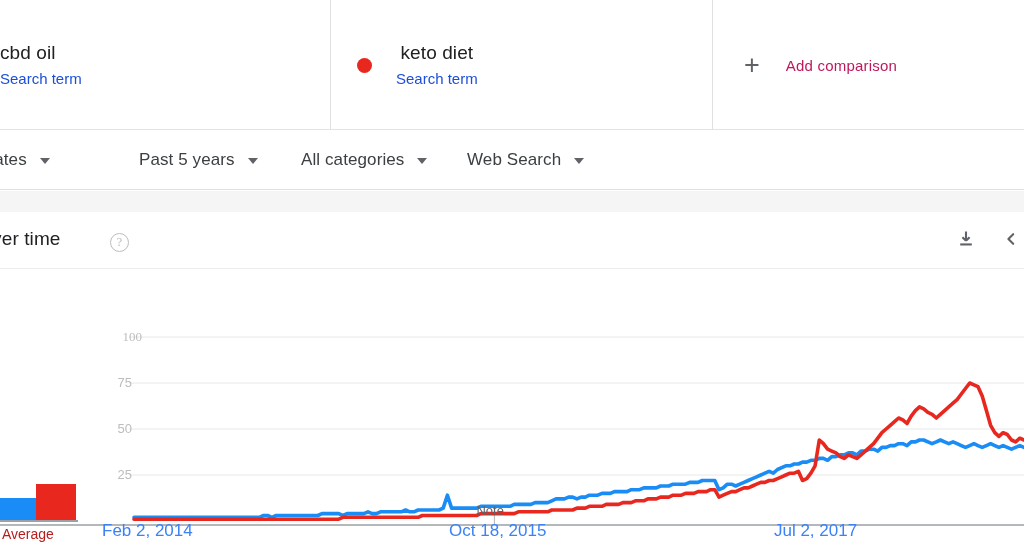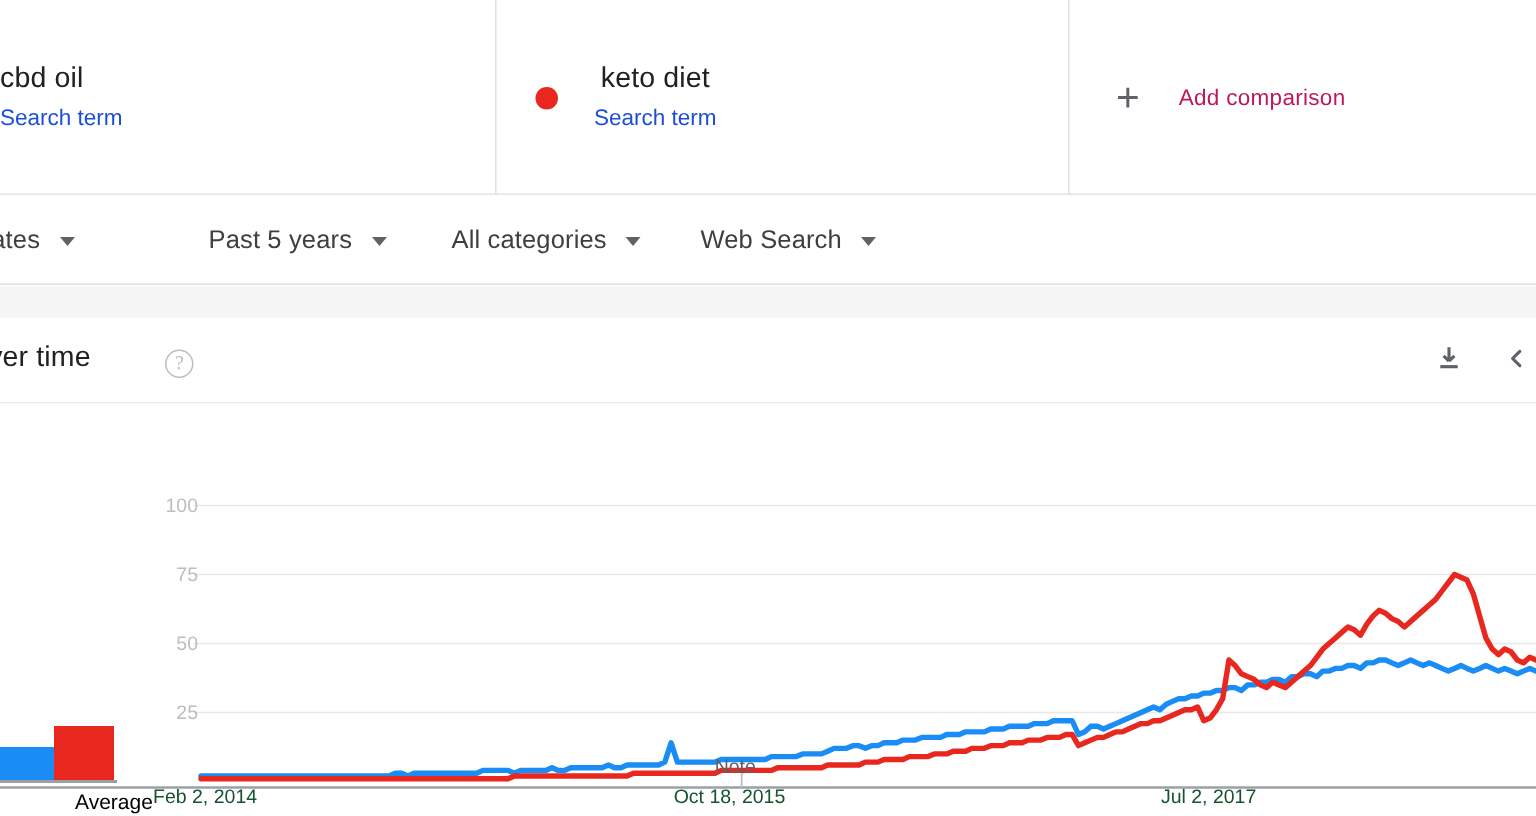--- a/index.html
+++ b/index.html
@@ -195,22 +195,22 @@
     right: 0;
     width: 34px;
     text-align: right;
     font-size: 13px;
     color: #bdbdbd;
     line-height: 13px;
   }
   .xtick {
     position: absolute;
     top: 524px;
-    font-size: 13px;
-    color: #14532d;
+    font-size: 17px;
+    color: #3b82f6;
     line-height: 14px;
     white-space: nowrap;
   }
   .note-label {
     position: absolute;
     font-size: 13px;
     color: #5f6368;
     line-height: 14px;
     white-space: nowrap;
   }
@@ -235,23 +235,22 @@
     bottom: 22px;
     width: 78px;
     height: 2px;
     background: #9aa0a6;
   }
   .avg-label {
     position: absolute;
     left: 2px;
     bottom: 2px;
     font-size: 14px;
-    color: #000000;
+    color: #b91c1c;
     line-height: 16px;
-    margin-left: 48px;
   }
 </style>
 </head>
 <body>
 
 <div id="app">
 
   <div class="terms-row">
 
     <div class="term-card c0">
@@ -333,21 +332,21 @@
         <line x1="494.45000000000005" x2="494.45000000000005" y1="296" y2="313" stroke="#bdbdbd" stroke-width="1.2"></line>
         <polyline points="134.0,305.3 138.2,305.3 142.4,305.3 146.5,305.3 150.7,305.3 154.9,305.3 159.1,305.3 163.2,305.3 167.4,305.3 171.6,305.3 175.8,305.3 180.0,305.3 184.1,305.3 188.3,305.3 192.5,305.3 196.7,305.3 200.9,305.3 205.0,305.3 209.2,305.3 213.4,305.3 217.6,305.3 221.7,305.3 225.9,305.3 230.1,305.3 234.3,305.3 238.5,305.3 242.6,305.3 246.8,305.3 251.0,305.3 255.2,305.3 259.4,305.3 263.5,303.5 267.7,303.5 271.9,305.3 276.1,303.5 280.2,303.5 284.4,303.5 288.6,303.5 292.8,303.5 297.0,303.5 301.1,303.5 305.3,303.5 309.5,303.5 313.7,303.5 317.8,303.5 322.0,301.6 326.2,301.6 330.4,301.6 334.6,301.6 338.7,301.6 342.9,303.5 347.1,301.6 351.3,301.6 355.5,301.6 359.6,301.6 363.8,301.6 368.0,299.8 372.2,301.6 376.3,301.6 380.5,299.8 384.7,299.8 388.9,299.8 393.1,299.8 397.2,299.8 401.4,299.8 405.6,298.0 409.8,299.8 414.0,299.8 418.1,298.0 422.3,298.0 426.5,298.0 430.7,298.0 434.8,298.0 439.0,298.0 443.2,296.1 447.4,283.2 451.6,296.1 455.7,296.1 459.9,296.1 464.1,296.1 468.3,296.1 472.5,296.1 476.6,296.1 480.8,294.3 485.0,294.3 489.2,294.3 493.3,294.3 497.5,294.3 501.7,294.3 505.9,294.3 510.1,294.3 514.2,292.4 518.4,292.4 522.6,292.4 526.8,292.4 530.9,292.4 535.1,290.6 539.3,290.6 543.5,290.6 547.7,290.6 551.8,288.8 556.0,286.9 560.2,286.9 564.4,286.9 568.6,285.1 572.7,285.1 576.9,286.9 581.1,285.1 585.3,285.1 589.4,283.2 593.6,283.2 597.8,283.2 602.0,281.4 606.2,281.4 610.3,281.4 614.5,279.6 618.7,279.6 622.9,279.6 627.1,279.6 631.2,277.7 635.4,277.7 639.6,277.7 643.8,275.9 647.9,275.9 652.1,275.9 656.3,275.9 660.5,274.0 664.7,274.0 668.8,274.0 673.0,272.2 677.2,272.2 681.4,272.2 685.5,272.2 689.7,270.4 693.9,270.4 698.1,270.4 702.3,268.5 706.4,268.5 710.6,268.5 714.8,268.5 719.0,277.7 723.2,275.9 727.3,272.2 731.5,272.2 735.7,274.0 739.9,272.2 744.0,270.4 748.2,268.5 752.4,266.7 756.6,264.8 760.8,263.0 764.9,261.2 769.1,259.3 773.3,261.2 777.5,257.5 781.7,255.6 785.8,253.8 790.0,253.8 794.2,252.0 798.4,252.0 802.5,250.1 806.7,250.1 810.9,248.3 815.1,248.3 819.3,246.4 823.4,246.4 827.6,248.3 831.8,244.6 836.0,244.6 840.2,242.8 844.3,242.8 848.5,240.9 852.7,240.9 856.9,242.8 861.0,239.1 865.2,239.1 869.4,237.2 873.6,237.2 877.8,239.1 881.9,235.4 886.1,235.4 890.3,233.6 894.5,233.6 898.6,231.7 902.8,231.7 907.0,233.6 911.2,229.9 915.4,229.9 919.5,228.0 923.7,228.0 927.9,229.9 932.1,231.7 936.3,229.9 940.4,228.0 944.6,229.9 948.8,231.7 953.0,229.9 957.1,231.7 961.3,233.6 965.5,235.4 969.7,233.6 973.9,231.7 978.0,233.6 982.2,235.4 986.4,233.6 990.6,231.7 994.8,233.6 998.9,235.4 1003.1,233.6 1007.3,235.4 1011.5,237.2 1015.6,235.4 1019.8,233.6 1024.0,235.4" fill="none" stroke="#1a8cf5" stroke-width="3.6" stroke-linejoin="round" stroke-linecap="round"></polyline>
         <polyline points="134.0,307.2 138.2,307.2 142.4,307.2 146.5,307.2 150.7,307.2 154.9,307.2 159.1,307.2 163.2,307.2 167.4,307.2 171.6,307.2 175.8,307.2 180.0,307.2 184.1,307.2 188.3,307.2 192.5,307.2 196.7,307.2 200.9,307.2 205.0,307.2 209.2,307.2 213.4,307.2 217.6,307.2 221.7,307.2 225.9,307.2 230.1,307.2 234.3,307.2 238.5,307.2 242.6,307.2 246.8,307.2 251.0,307.2 255.2,307.2 259.4,307.2 263.5,307.2 267.7,307.2 271.9,307.2 276.1,307.2 280.2,307.2 284.4,307.2 288.6,307.2 292.8,307.2 297.0,307.2 301.1,307.2 305.3,307.2 309.5,307.2 313.7,307.2 317.8,307.2 322.0,307.2 326.2,307.2 330.4,307.2 334.6,307.2 338.7,307.2 342.9,305.3 347.1,305.3 351.3,305.3 355.5,305.3 359.6,305.3 363.8,305.3 368.0,305.3 372.2,305.3 376.3,305.3 380.5,305.3 384.7,305.3 388.9,305.3 393.1,305.3 397.2,305.3 401.4,305.3 405.6,305.3 409.8,305.3 414.0,305.3 418.1,305.3 422.3,303.5 426.5,303.5 430.7,303.5 434.8,303.5 439.0,303.5 443.2,303.5 447.4,303.5 451.6,303.5 455.7,303.5 459.9,303.5 464.1,303.5 468.3,303.5 472.5,303.5 476.6,303.5 480.8,301.6 485.0,301.6 489.2,301.6 493.3,301.6 497.5,301.6 501.7,301.6 505.9,301.6 510.1,301.6 514.2,301.6 518.4,299.8 522.6,299.8 526.8,299.8 530.9,299.8 535.1,299.8 539.3,299.8 543.5,299.8 547.7,299.8 551.8,298.0 556.0,298.0 560.2,298.0 564.4,298.0 568.6,298.0 572.7,298.0 576.9,296.1 581.1,296.1 585.3,296.1 589.4,294.3 593.6,294.3 597.8,294.3 602.0,294.3 606.2,292.4 610.3,292.4 614.5,292.4 618.7,292.4 622.9,290.6 627.1,290.6 631.2,290.6 635.4,288.8 639.6,288.8 643.8,288.8 647.9,286.9 652.1,286.9 656.3,286.9 660.5,285.1 664.7,285.1 668.8,285.1 673.0,283.2 677.2,283.2 681.4,283.2 685.5,281.4 689.7,281.4 693.9,281.4 698.1,279.6 702.3,279.6 706.4,279.6 710.6,277.7 714.8,277.7 719.0,285.1 723.2,283.2 727.3,281.4 731.5,279.6 735.7,279.6 739.9,277.7 744.0,275.9 748.2,275.9 752.4,274.0 756.6,272.2 760.8,270.4 764.9,270.4 769.1,268.5 773.3,268.5 777.5,266.7 781.7,264.8 785.8,263.0 790.0,261.2 794.2,261.2 798.4,259.3 802.5,268.5 806.7,266.7 810.9,261.2 815.1,253.8 819.3,228.0 823.4,231.7 827.6,237.2 831.8,239.1 836.0,240.9 840.2,244.6 844.3,246.4 848.5,242.8 852.7,244.6 856.9,246.4 861.0,242.8 865.2,239.1 869.4,235.4 873.6,231.7 877.8,226.2 881.9,220.7 886.1,217.0 890.3,213.3 894.5,209.6 898.6,206.0 902.8,207.8 907.0,211.5 911.2,204.1 915.4,198.6 919.5,194.9 923.7,196.8 927.9,200.4 932.1,202.3 936.3,206.0 940.4,202.3 944.6,198.6 948.8,194.9 953.0,191.2 957.1,187.6 961.3,182.0 965.5,176.5 969.7,171.0 973.9,172.8 978.0,174.7 982.2,183.9 986.4,198.6 990.6,213.3 994.8,220.7 998.9,224.4 1003.1,220.7 1007.3,222.5 1011.5,228.0 1015.6,229.9 1019.8,226.2 1024.0,228.0" fill="none" stroke="#e8271f" stroke-width="3.6" stroke-linejoin="round" stroke-linecap="round"></polyline>
       </svg>
   </div>
 
   <div id="ytick-host" style="position:absolute;left:0;top:0;width:1024px;height:544px;pointer-events:none;">
       <div class="ytick" style="left: 98px; right: auto; top: 468px;">25</div>
       <div class="ytick" style="left: 98px; right: auto; top: 422px;">50</div>
       <div class="ytick" style="left: 98px; right: auto; top: 376px;">75</div>
-      <div class="ytick" style="left: 98px; right: auto; top: 330px;">100</div>
+      <div class="ytick" style="left: 108px; right: auto; top: 330px; font-family: Liberation Serif, serif;">100</div>
     </div>
   <div id="xtick-host" style="position:absolute;left:0;top:0;width:1024px;height:544px;pointer-events:none;">
       <div class="xtick" style="left: 102px;">Feb 2, 2014</div>
       <div class="xtick" style="left: 449.1px;">Oct 18, 2015</div>
       <div class="xtick" style="left: 773.95px;">Jul 2, 2017</div>
       <div class="note-label" style="left: 476.45px; top: 504px;">Note</div>
     </div>
 
   <div class="avg-box">
     <div class="avg-bars">

